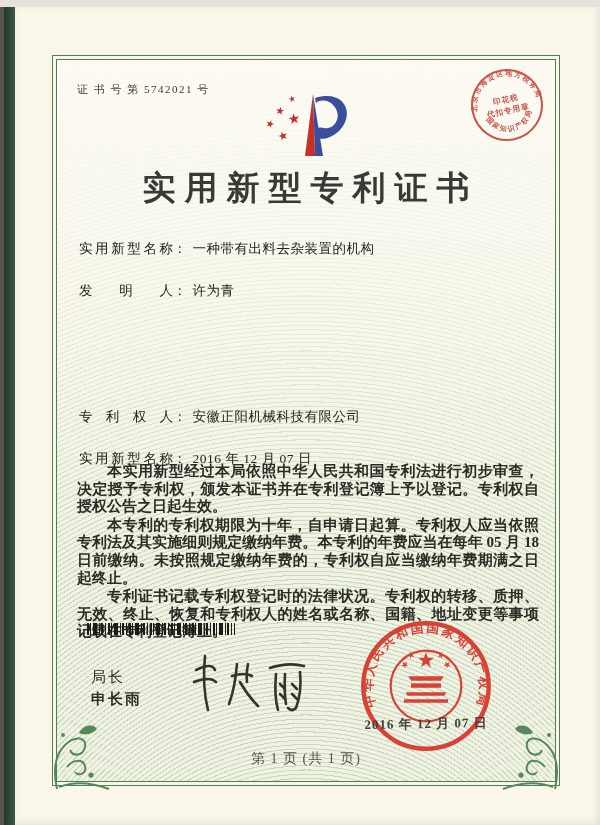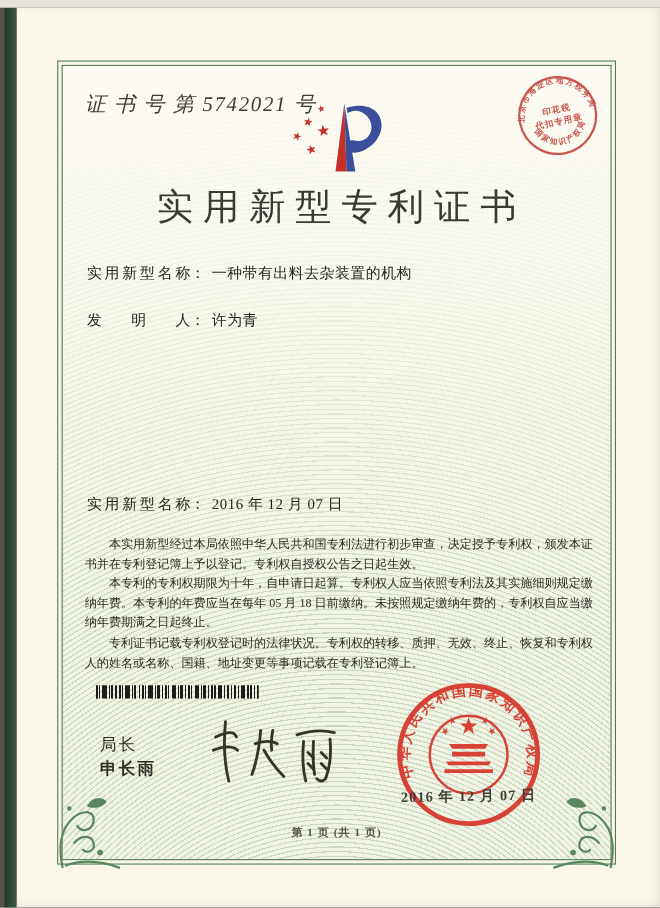--- a/index.html
+++ b/index.html
@@ -17,38 +17,38 @@
                 border:1.5px solid #517c55; padding:3px; background:#faf6ea; }
   .cert-inner { position:relative; width:100%; height:100%; border:1.5px solid #517c55;
                 background-color:#f0f3e3;
                 background-image:
                   linear-gradient(180deg, rgba(253,251,243,.96) 0%, rgba(253,251,243,.8) 22%,
                     rgba(252,250,240,.5) 42%, rgba(250,249,238,.18) 60%, rgba(250,249,238,0) 72%),
                   repeating-radial-gradient(130% 95% at 50% 132%,
                     rgba(118,158,114,.32) 0px, rgba(118,158,114,.32) 1px,
                     transparent 1px, transparent 4px); }
 
-  .cert-no { position:absolute; left:20px; top:22px; font-size:19px; letter-spacing:1.5px;
-             color:#3c3b36;font-style:italic; }
+  .cert-no { position:absolute; left:20px; top:22px; font-size:11px; letter-spacing:1.5px;
+             color:#3c3b36; }
 
   .logo { position:absolute; left:200px; top:27px; width:96px; height:74px; }
 
   .page-title { position:absolute; top:106px; left:0; width:100%; text-align:center;
-                font-size:33px; font-weight:400; letter-spacing:9px; text-indent:9px;
+                font-size:33px; font-weight:700; letter-spacing:9px; text-indent:9px;
                 color:#3a3935; }
 
   .field-row { position:absolute; left:22px; font-size:13.5px; color:#25241f;
                white-space:nowrap; }
   .field-label { display:inline-block; width:94px; text-align:justify; text-align-last:justify; }
   .field-colon { display:inline-block; }
   .field-value { margin-left:6px; letter-spacing:.5px; }
   .row0{top:180px} .row1{top:222px} .row2{top:264px} .row3{top:306px} .row4{top:348px} .row5{top:390px}
 
-  .body-text { position:absolute; left:20px; top:427px; width:462px; font-size:11px;
-               line-height:17.6px; color:#2c2b26; text-align:justify; }
+  .body-text { position:absolute; left:20px; top:403px; width:462px; font-size:15px;
+               line-height:17.6px; color:#2c2b26; text-align:justify;font-weight:bold; }
   .body-text p { text-indent:2em; }
   .body-text p + p { margin-top:1px; }
 
   .barcode { position:absolute; left:30px; top:563px; width:148px; height:12px;
              background-image:
                repeating-linear-gradient(90deg,#1c1c1c 0 1px,transparent 1px 3px),
                repeating-linear-gradient(90deg,#1c1c1c 0 2px,transparent 2px 7px); }
 
   .director-title { position:absolute; left:34px; top:608px; font-size:15px; font-weight:400;
                     letter-spacing:2px; color:#2f2e29; }
@@ -63,21 +63,21 @@
                transform:rotate(-1deg); }
 
   .tax-stamp { position:absolute; left:412px; top:7px; width:76px; height:76px;
                transform:rotate(-12deg); z-index:4; opacity:.9; }
 
   .flourish { position:absolute; bottom:-10px; width:72px; height:86px; z-index:3; }
   .flourish.left  { left:-8px; }
   .flourish.right { right:-8px; transform:scaleX(-1); }
 
   .page-footer { position:absolute; top:690px; left:0; width:100%; text-align:center;
-                 font-size:10px; letter-spacing:1px; color:#55544c;font-weight:bold; }
+                 font-size:14px; letter-spacing:1px; color:#55544c; }
 
   svg text { font-family:"Liberation Serif","DejaVu Serif",serif; }
   .seal-ring-text { font-size:14.5px; letter-spacing:2.5px; font-weight:600; fill:#d8362a; }
   .stamp-arc-text { font-size:6.8px; letter-spacing:1.6px; font-weight:600; fill:#c4453a; }
   .stamp-center-text { font-size:7.5px; letter-spacing:1px; font-weight:600; fill:#c4453a; }
 </style>
 </head>
 <body>
 
 <svg width="0" height="0" style="position:absolute">
@@ -108,20 +108,23 @@
           <use href="#star" fill="#c53029" transform="translate(26,49) scale(0.46) rotate(-18)"></use>
         </svg>
 
         <div class="page-title">实用新型专利证书</div>
 
         <div class="field-row row0">
           <span class="field-label">实用新型名称</span><span class="field-colon">：</span><span class="field-value">一种带有出料去杂装置的机构</span>
         </div>
         <div class="field-row row1">
           <span class="field-label">发明人</span><span class="field-colon">：</span><span class="field-value">许为青</span>
+        </div>
+        <div class="field-row row4">
+          <span class="field-label">专利权人</span><span class="field-colon">：</span><span class="field-value">安徽正阳机械科技有限公司</span>
         </div>
         <div class="field-row row5">
           <span class="field-label">实用新型名称</span><span class="field-colon">：</span><span class="field-value">2016 年 12 月 07 日</span>
         </div>
 
         <div class="body-text">
           <p>本实用新型经过本局依照中华人民共和国专利法进行初步审查，决定授予专利权，颁发本证书并在专利登记簿上予以登记。专利权自授权公告之日起生效。</p>
           <p>本专利的专利权期限为十年，自申请日起算。专利权人应当依照专利法及其实施细则规定缴纳年费。本专利的年费应当在每年 05 月 18 日前缴纳。未按照规定缴纳年费的，专利权自应当缴纳年费期满之日起终止。</p>
           <p>专利证书记载专利权登记时的法律状况。专利权的转移、质押、无效、终止、恢复和专利权人的姓名或名称、国籍、地址变更等事项记载在专利登记簿上。</p>
         </div>

